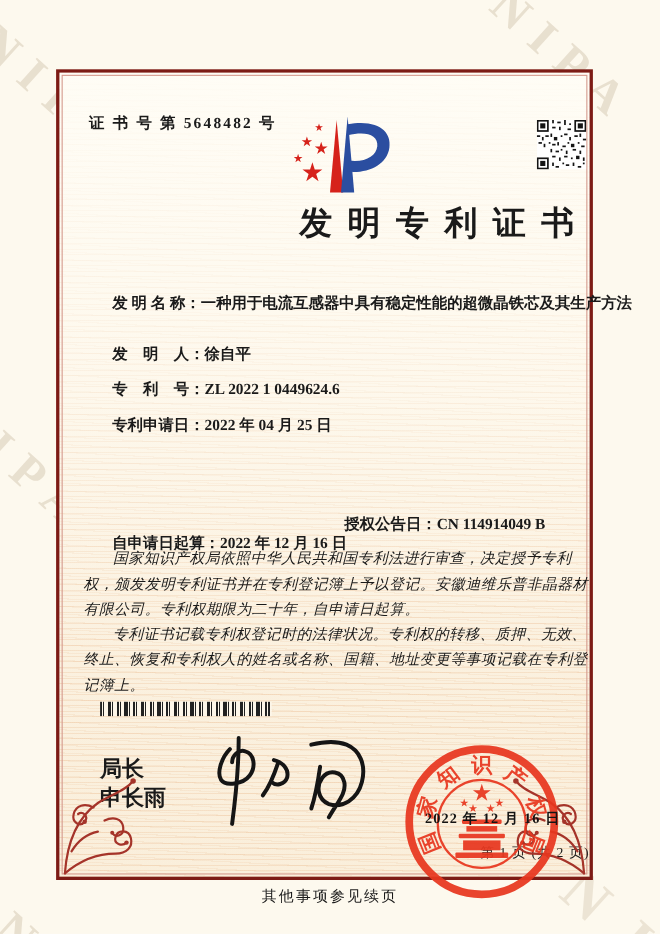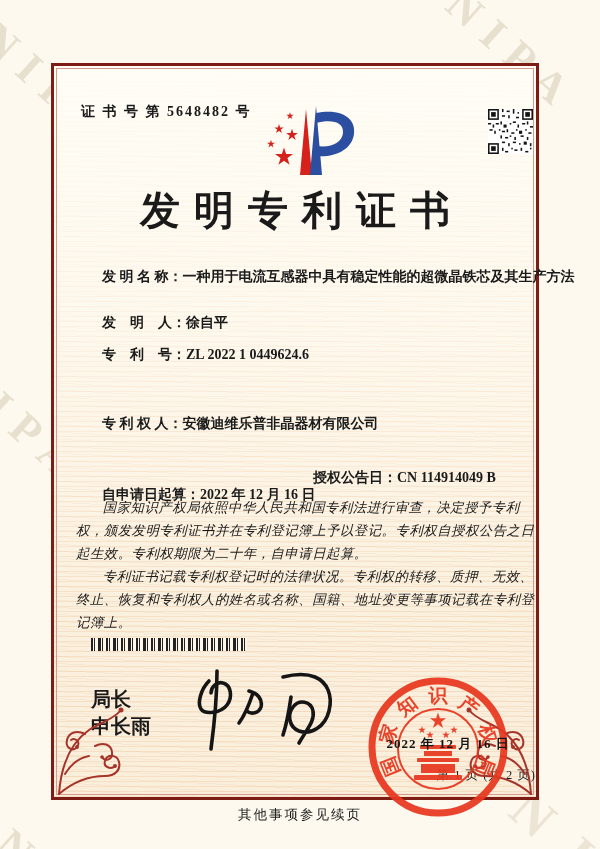--- a/index.html
+++ b/index.html
@@ -29,22 +29,22 @@
   .cert-inner-line{
     position:absolute;inset:2px;border:1px solid #d59a8d;pointer-events:none;
   }
   .cert-no{
     position:absolute;left:27px;top:37px;font-size:14px;letter-spacing:2px;
     font-weight:bold;white-space:pre;
   }
   .logo{position:absolute;left:204px;top:38px;}
   .qr{position:absolute;left:434px;top:43px;}
   .title{
-    position:absolute;left:0;top:117px;width:100%;text-align:center;
-    font-size:40px;font-weight:bold;letter-spacing:14px;text-indent:14px;font-family:Liberation Serif, serif;
+    position:absolute;left:0;top:117px;width:100%;text-align:right;
+    font-size:30px;font-weight:bold;letter-spacing:14px;text-indent:14px;font-family:Liberation Serif, serif;
   }
   .frow{
     position:absolute;left:27px;font-size:14px;font-weight:bold;
     white-space:pre;line-height:1.2;
   }
   .frow .lbl{display:inline-block;}
   .frow .val{display:inline-block;}
   .grant2{position:absolute;left:232px;top:0;white-space:pre;}
   .bodytext{
     position:absolute;left:22px;top:430px;width:462px;
@@ -177,30 +177,30 @@
 
     <div class="frow" style="top:186px;">
       <span class="lbl">发 明 名 称：</span><span class="val">一种用于电流互感器中具有稳定性能的超微晶铁芯及其生产方法</span>
     </div>
     <div class="frow" style="top:232px;">
       <span class="lbl">发　明　人：</span><span class="val">徐自平</span>
     </div>
     <div class="frow" style="top:264px;">
       <span class="lbl">专　利　号：</span><span class="val">ZL 2022 1 0449624.6</span>
     </div>
-    <div class="frow" style="top:333px;">
-      <span class="lbl">专 利 权 人：</span><span class="val">安徽迪维乐普非晶器材有限公司</span>
+    <div class="frow" style="top:297px;">
+      <span class="lbl">专利申请日：</span><span class="val">2022 年 04 月 25 日</span>
     </div>
     <div class="frow" style="top:404px;width:460px;">
       <span class="lbl">自申请日起算：</span><span class="val">2022 年 12 月 16 日</span>
       <span class="grant2"><span>授权公告日：</span><span>CN 114914049 B</span></span>
     </div>
 
     <div class="bodytext">
-      <p>国家知识产权局依照中华人民共和国专利法进行审查，决定授予专利权，颁发发明专利证书并在专利登记簿上予以登记。专利权自授权公告之日起生效。专利权期限为二十年，自申请日起算。</p>
+      <p>国家知识产权局依照中华人民共和国专利法进行审查，决定授予专利权，颁发发明专利证书并在专利登记簿上予以登记。安徽迪维乐普非晶器材有限公司。专利权期限为二十年，自申请日起算。</p>
       <p>专利证书记载专利权登记时的法律状况。专利权的转移、质押、无效、终止、恢复和专利权人的姓名或名称、国籍、地址变更等事项记载在专利登记簿上。</p>
     </div>
 
     <div class="barcode"></div>
 
     <div class="director">
       <div>局长</div>
       <div>申长雨</div>
     </div>
 

